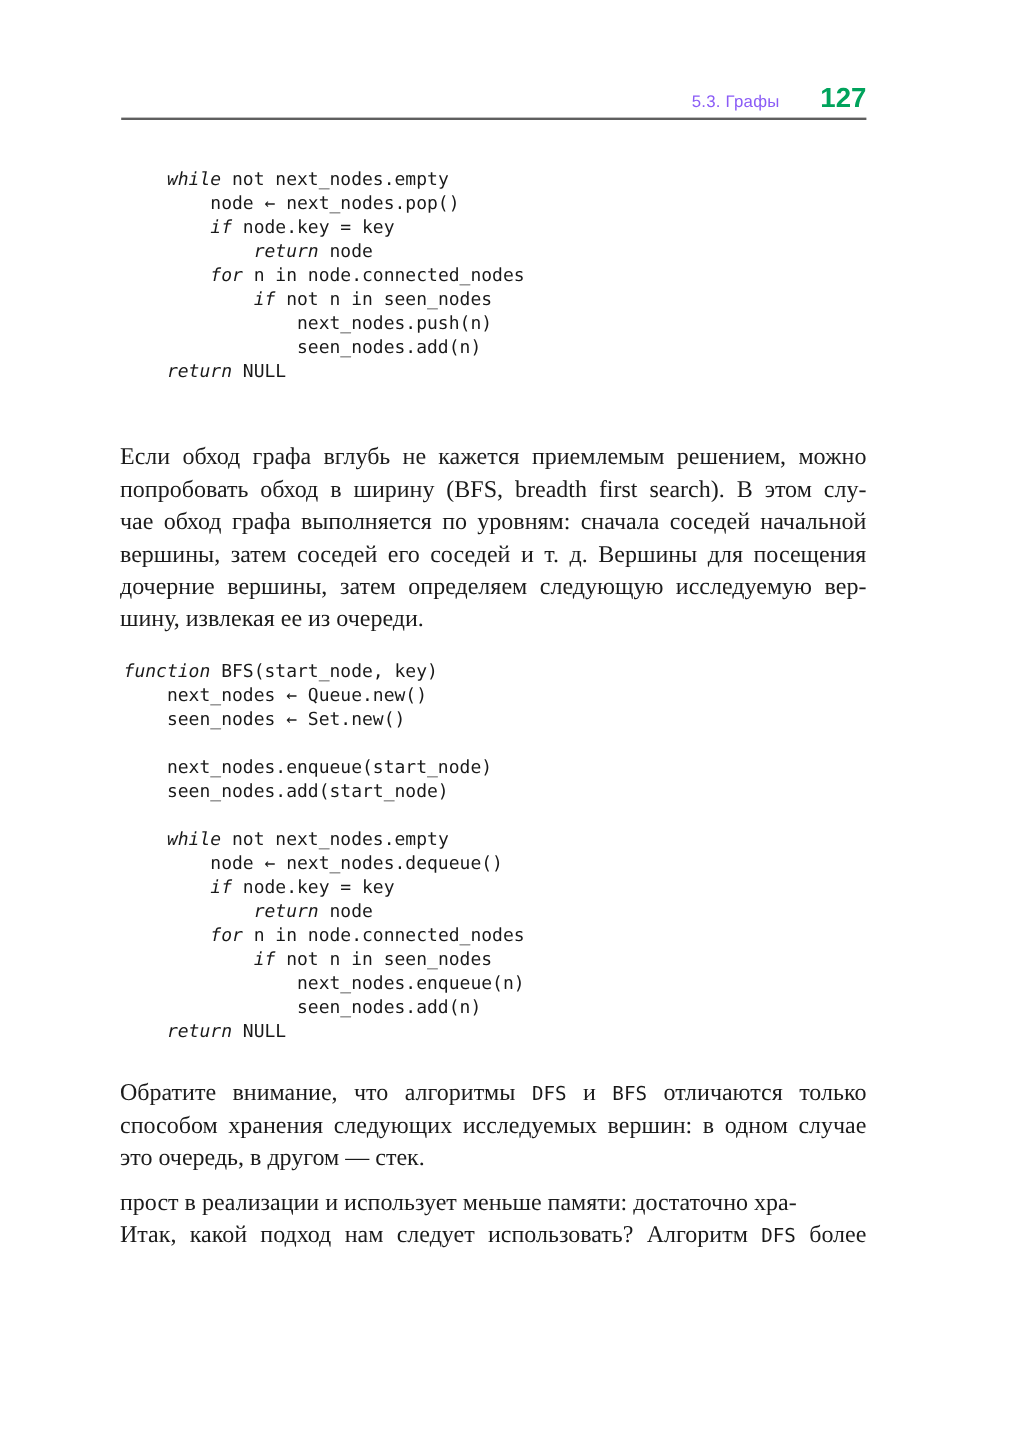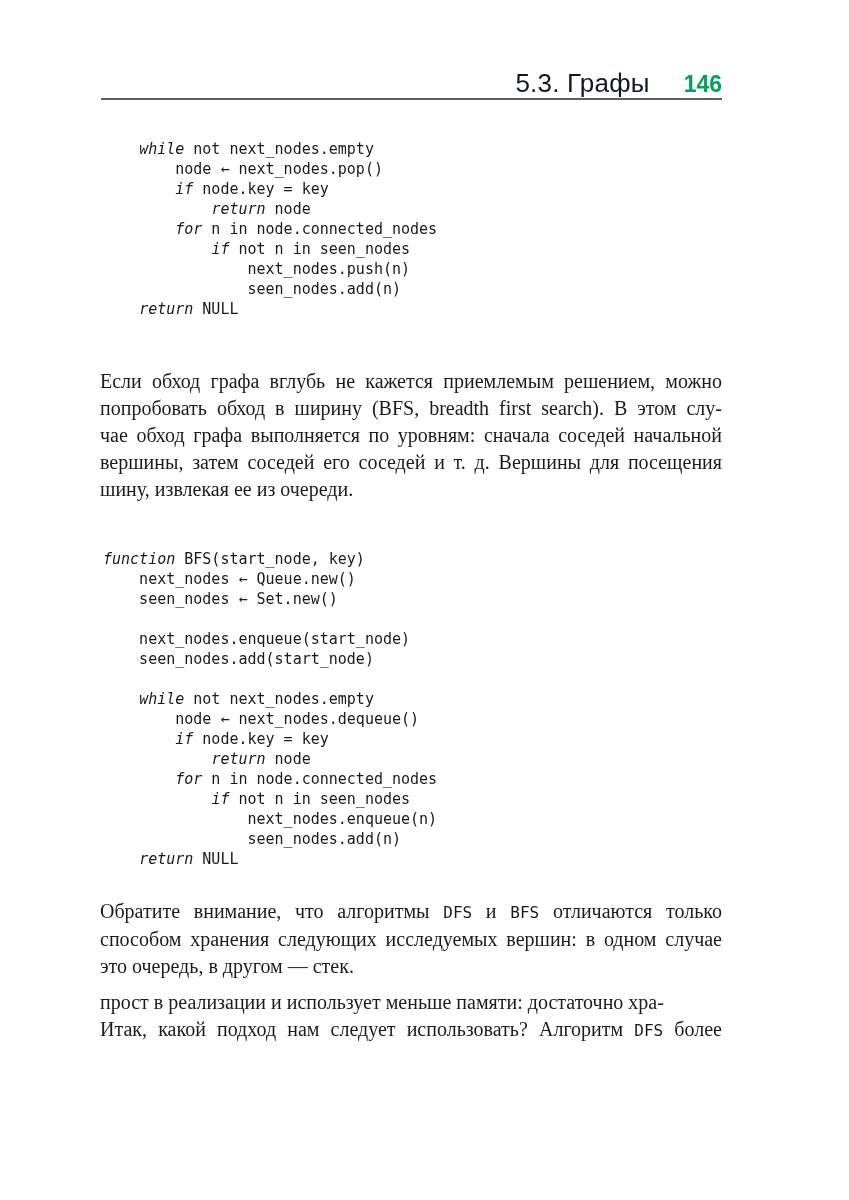--- a/index.html
+++ b/index.html
@@ -16,22 +16,22 @@
   .header {
     position: absolute;
     top: 68px;
     right: 127px;
     display: flex;
     align-items: baseline;
     gap: 34px;
     font-family: "Liberation Sans", sans-serif;
   }
   .section-title {
-    font-size: 26px;
-    color: #0f172a;
+    font-size: 14px;
+    color: #8b5cf6;
     letter-spacing: 0.2px;
   }
   .page-number {
     font-size: 23px;
     font-weight: bold;
     color: #00a35c;
   }
   .header-rule {
     position: absolute;
     top: 98px;
@@ -74,32 +74,33 @@
     color: #191919;
   }
 </style>
 </head>
 <body>
 
 <div class="page">
 
   <div class="header">
     <span class="section-title">5.3. Графы</span>
-    <span class="page-number" style="color: rgb(0, 163, 92);">146</span>
+    <span class="page-number" style="color: rgb(0, 163, 92);">127</span>
   </div>
 
   <div class="header-rule"></div>
 
   <div class="code code-1"><div class="code-line">    <i>while</i> not next_nodes.empty</div><div class="code-line">        node ← next_nodes.pop()</div><div class="code-line">        <i>if</i> node.key = key</div><div class="code-line">            <i>return</i> node</div><div class="code-line">        <i>for</i> n in node.connected_nodes</div><div class="code-line">            <i>if</i> not n in seen_nodes</div><div class="code-line">                next_nodes.push(n)</div><div class="code-line">                seen_nodes.add(n)</div><div class="code-line">    <i>return</i> NULL</div></div>
 
   <div class="para para-1">
       <div class="pline">Если обход графа вглубь не кажется приемлемым решением, можно</div>
       <div class="pline">попробовать обход в ширину (BFS, breadth first search). В этом слу-</div>
       <div class="pline">чае обход графа выполняется по уровням: сначала соседей начальной</div>
       <div class="pline">вершины, затем соседей его соседей и т. д. Вершины для посещения</div>
+      <div class="pline">дочерние вершины, затем определяем следующую исследуемую вер-</div>
       <div class="pline last">шину, извлекая ее из очереди.</div>
     </div>
 
   <div class="code code-2"><div class="code-line"><i>function</i> BFS(start_node, key)</div><div class="code-line">    next_nodes ← Queue.new()</div><div class="code-line">    seen_nodes ← Set.new()</div><div class="code-line">&nbsp;</div><div class="code-line">    next_nodes.enqueue(start_node)</div><div class="code-line">    seen_nodes.add(start_node)</div><div class="code-line">&nbsp;</div><div class="code-line">    <i>while</i> not next_nodes.empty</div><div class="code-line">        node ← next_nodes.dequeue()</div><div class="code-line">        <i>if</i> node.key = key</div><div class="code-line">            <i>return</i> node</div><div class="code-line">        <i>for</i> n in node.connected_nodes</div><div class="code-line">            <i>if</i> not n in seen_nodes</div><div class="code-line">                next_nodes.enqueue(n)</div><div class="code-line">                seen_nodes.add(n)</div><div class="code-line">    <i>return</i> NULL</div></div>
 
   <div class="para para-2">
       <div class="pline">Обратите внимание, что алгоритмы <span class="imono">DFS</span> и <span class="imono">BFS</span> отличаются только</div>
       <div class="pline">способом хранения следующих исследуемых вершин: в одном случае</div>
       <div class="pline last">это очередь, в другом — стек.</div>
     </div>

